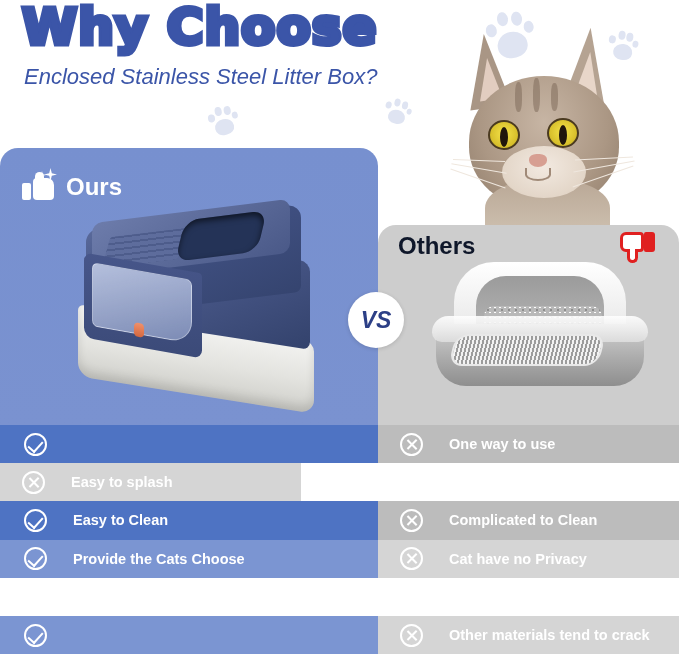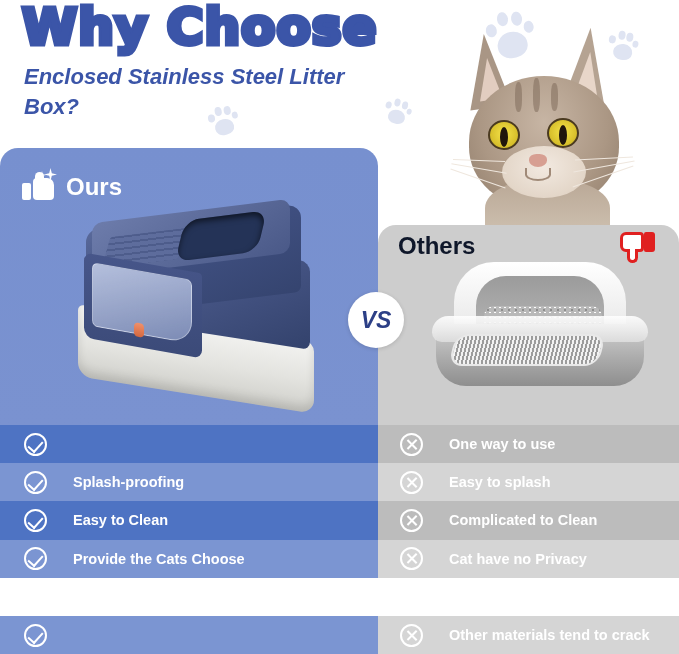--- a/index.html
+++ b/index.html
@@ -13,21 +13,21 @@
   #header { position:absolute; left:0; top:0; width:679px; height:148px; }
   #title {
     position:absolute; left:22px; top:2px;
     font-size:50px; font-weight:bold; color:#3B55A8;
     letter-spacing:1px; line-height:1.0;
     -webkit-text-stroke:5px #3B55A8; paint-order:stroke fill;
     font-family:"DejaVu Sans", sans-serif;
   }
   #subtitle {
     position:absolute; left:24px; top:62px; width:380px;
-    font-size:22px; font-weight:bold; font-style:italic;
+    font-size:22px; font-weight:normal; font-style:italic;
     color:#3B55A8; line-height:1.36;
     font-family:"Liberation Sans", sans-serif;
   }
 
   
   .paw { position:absolute; }
   .paw .pad   { position:absolute; background:#dfe4f2; border-radius:50% 50% 45% 45%; }
   .paw .toe   { position:absolute; background:#dfe4f2; border-radius:50%; }
 
   
@@ -298,24 +298,20 @@
   <div class="row">
     <div class="cell cell-ours">
       <div class="mark check"></div>
     </div>
     <div class="cell cell-others">
       <div class="mark cross"></div>
       <span class="row-label">One way to use</span>
     </div>
   </div>
   <div class="row">
-    <div class="cell cell-ours">
-      <div class="mark check"></div>
-      <span class="row-label">Splash-proofing</span>
-    </div>
     <div class="cell cell-others">
       <div class="mark cross"></div>
       <span class="row-label">Easy to splash</span>
     </div>
   </div>
   <div class="row">
     <div class="cell cell-ours">
       <div class="mark check"></div>
       <span class="row-label">Easy to Clean</span>
     </div>

